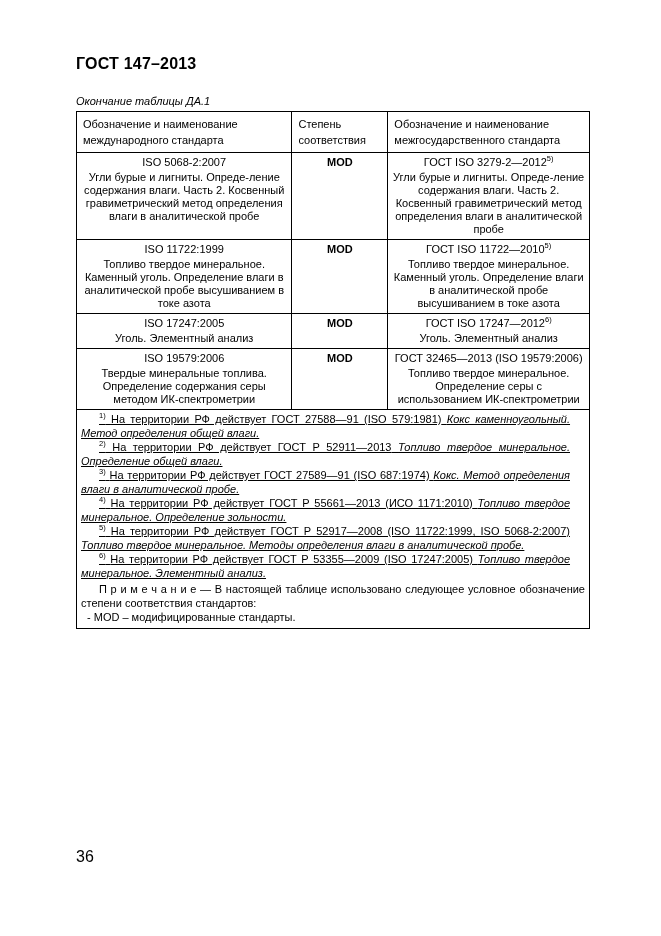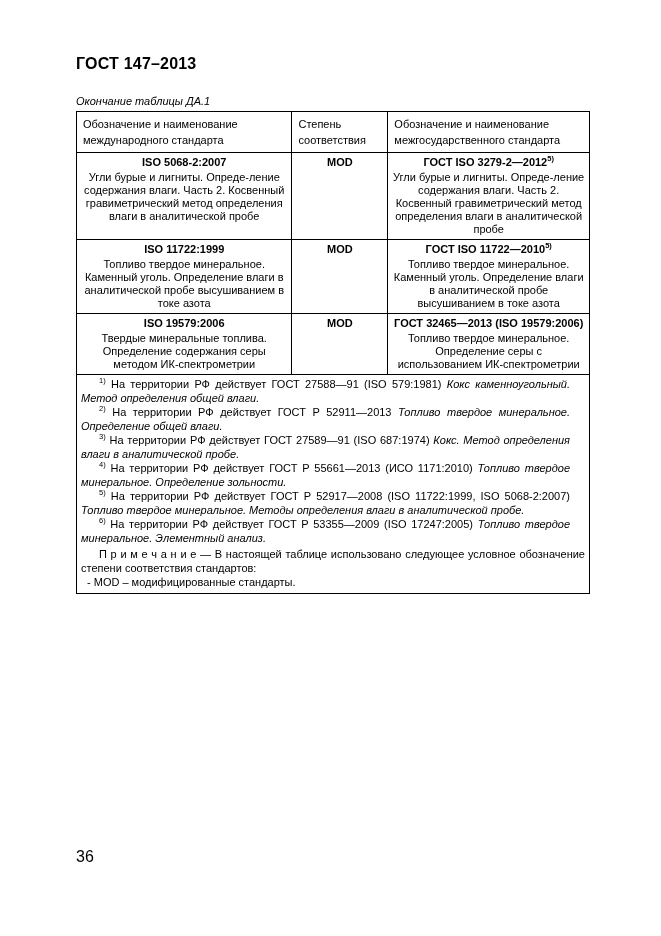--- a/index.html
+++ b/index.html
@@ -31,28 +31,29 @@
     padding: 3px 4px;
   }
   table.std th {
     font-weight: normal;
     text-align: left;
     vertical-align: middle;
     padding: 4px 6px;
     line-height: 16px;
   }
   td.c { text-align: center; }
-  .code { font-weight: bold; margin-bottom: 2px; }
+  .code { font-weight: normal; margin-bottom: 2px; }
   td.mod { font-weight: bold; text-align: center; }
   sup { font-size: 7.5px; line-height: 0; }
   td.fnblock { padding: 5px 7px 7px 7px; line-height: 13.5px; }
   .fn {
     margin: 0 15px 1px 0;
     text-align: justify;
     text-indent: 18px;
+    text-decoration: underline;
   }
   .fn em { font-style: italic; }
   .note-para {
     margin: 3px 0 0 0;
     text-align: justify;
     text-indent: 18px;
   }
   .note-item { margin: 1px 0 0 6px; }
   .page-number {
     position: absolute; left: 76px; top: 848px;
@@ -96,20 +97,31 @@
         <div>Топливо твердое минеральное. Каменный уголь. Определение влаги в аналитической пробе высушиванием в токе азота</div>
       </td>
       <td class="mod">MOD</td>
       <td class="c">
         <div class="code"><span>ГОСТ ISO 11722—2010</span><sup>5)</sup></div>
         <div>Топливо твердое минеральное. Каменный уголь. Определение влаги в аналитической пробе высушиванием в токе азота</div>
       </td>
     </tr>
     <tr>
       <td class="c">
+        <div class="code">ISO 17247:2005</div>
+        <div>Уголь. Элементный анализ</div>
+      </td>
+      <td class="mod">MOD</td>
+      <td class="c">
+        <div class="code"><span>ГОСТ ISO 17247—2012</span><sup>6)</sup></div>
+        <div>Уголь. Элементный анализ</div>
+      </td>
+    </tr>
+    <tr>
+      <td class="c">
         <div class="code">ISO 19579:2006</div>
         <div>Твердые минеральные топлива. Определение содержания серы методом ИК-спектрометрии</div>
       </td>
       <td class="mod">MOD</td>
       <td class="c">
         <div class="code"><span>ГОСТ 32465—2013 (ISO 19579:2006)</span><sup></sup></div>
         <div>Топливо твердое минеральное. Определение серы с использованием ИК-спектрометрии</div>
       </td>
     </tr>
     <tr>

